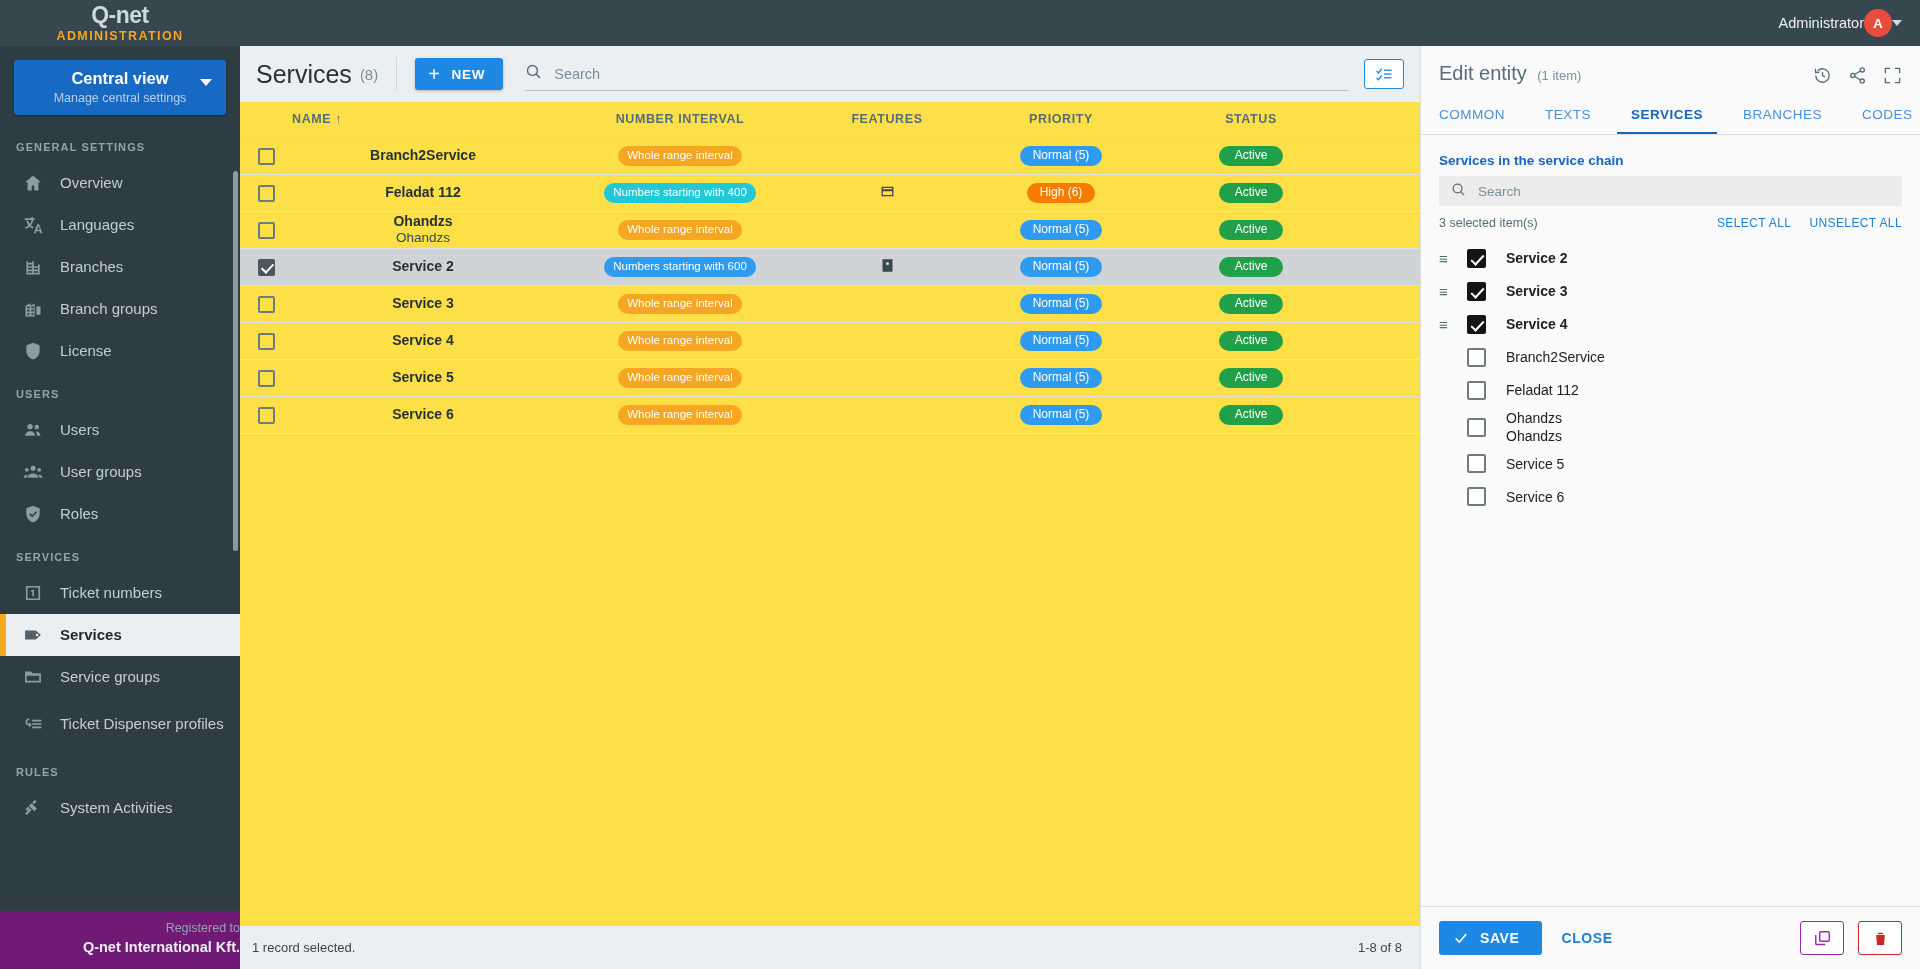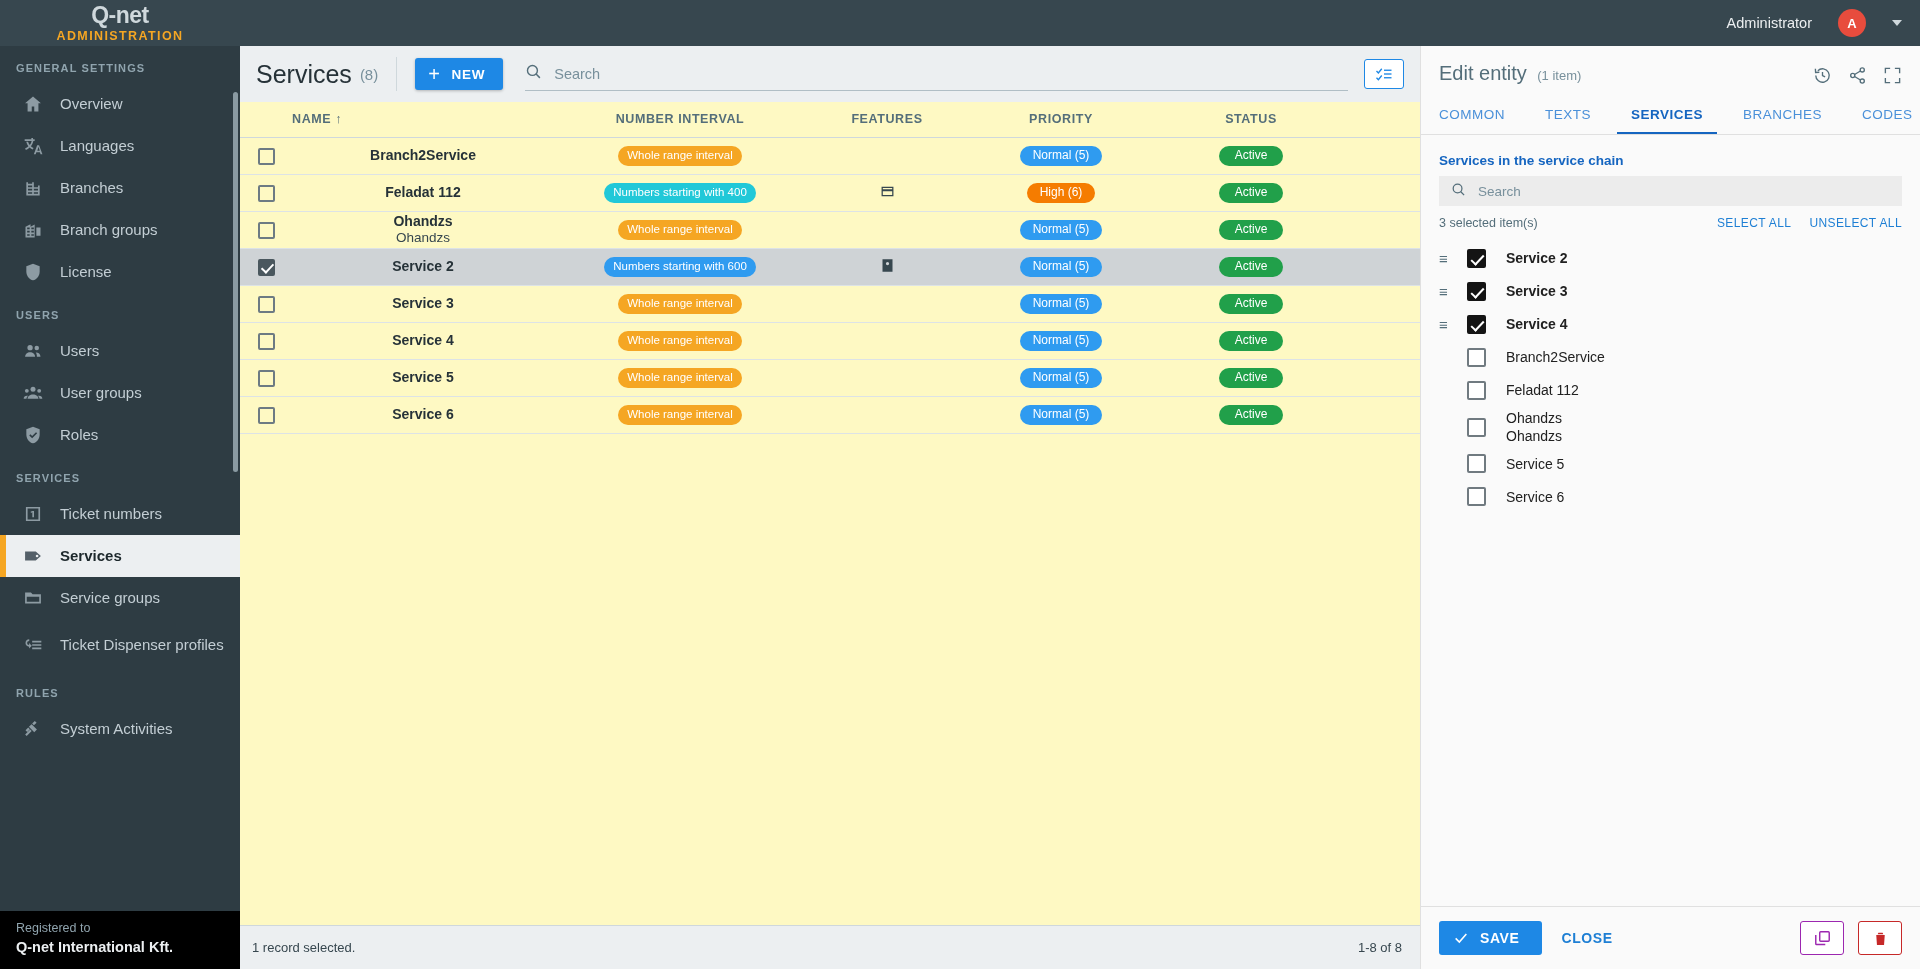--- a/index.html
+++ b/index.html
@@ -21,21 +21,21 @@
     display: flex; flex-direction: column; align-items: center; justify-content: center;
     line-height: 1;
   }
   .brand-logo {
     font-size: 23px; font-weight: bold; color: #cfd8dc; letter-spacing: -0.5px;
   }
   .brand-sub {
     font-size: 12.5px; font-weight: bold; color: #f5a623; letter-spacing: 1.4px; margin-top: 3px;
   }
   .topbar-right {
-    margin-left: auto; display: flex; align-items: center; gap: 26px;
+    margin-left: auto; display: flex; align-items: center; gap: 0;
     padding-right: 18px; color: #eceff1; font-size: 14.5px;
   }
   .avatar {
     width: 28px; height: 28px; border-radius: 50%;
     background: #e84c3d; color: #fff; font-size: 13px; font-weight: bold;
     display: flex; align-items: center; justify-content: center;
   }
   .caret-down {
     width: 0; height: 0; border-left: 5px solid transparent; border-right: 5px solid transparent;
     border-top: 6px solid #cfd8dc;
@@ -86,21 +86,21 @@
   .nav-item.active::before {
     content: ""; position: absolute; left: 0; top: 0; bottom: 0; width: 6px; background: #f5a623;
   }
   .nav-label { line-height: 1.15; }
   .badge-pill {
     background: #1e88e5; color: #fff; font-size: 11.5px; font-weight: bold;
     border-radius: 10px; min-width: 18px; height: 18px; padding: 0 5px;
     display: inline-flex; align-items: center; justify-content: center; margin-left: 8px;
   }
   .sidebar-footer {
-    background: #000000; padding: 10px 0 14px 16px; text-align: left; flex: 0 0 auto;
+    background: #701a75; padding: 10px 0 14px 0; text-align: right; flex: 0 0 auto;
   }
   .sidebar-footer .reg { color: #90a4ae; font-size: 12.5px; }
   .sidebar-footer .org { color: #eceff1; font-size: 14.5px; font-weight: bold; margin-top: 4px; }
 
   
   .main { flex: 1; display: flex; flex-direction: column; min-width: 0; background: #eceff1; }
   .main-header {
     height: 56px; flex: 0 0 56px; display: flex; align-items: center;
     padding: 0 16px 0 16px; gap: 0;
   }
@@ -125,21 +125,21 @@
   }
   .search-wrap input::placeholder { color: #78909c; }
   .colsel-btn {
     width: 40px; height: 30px; border: 1px solid #1e88e5; border-radius: 3px;
     background: #fff; display: flex; align-items: center; justify-content: center;
     cursor: pointer; margin-left: auto;
   }
   .colsel-btn svg { width: 18px; height: 18px; stroke: #1e88e5; fill: none; stroke-width: 1.8; }
 
   
-  .table-area { flex: 1; display: flex; flex-direction: column; min-height: 0; background: #fef9c3; align-items: flex-end; }
+  .table-area { flex: 1; display: flex; flex-direction: column; min-height: 0; background: #fde047; align-items: flex-end; }
   table.grid { width: 100%; border-collapse: collapse; table-layout: fixed; }
   table.grid th {
     font-size: 12.5px; font-weight: bold; color: #546e7a; letter-spacing: .6px;
     text-align: center; padding: 10px 0 11px 0; border-bottom: 1px solid #cfd8dc;
   }
   table.grid th.left { text-align: left; }
   table.grid td {
     border-bottom: 1px solid #dde3e6; height: 37px; font-size: 14px; color: #263238;
     text-align: center; vertical-align: middle;
   }
@@ -269,20 +269,25 @@
   <div class="topbar-right">
     <span>Administrator</span>
     <span class="avatar">A</span>
     <span class="caret-down"></span>
   </div>
 </div>
 
 <div class="shell">
 
   <nav class="sidebar">
+    <div class="viewselect">
+      <div class="vtitle">Central view</div>
+      <div class="vsub">Manage central settings</div>
+      <div class="vcaret"></div>
+    </div>
     <div class="navscroll" id="nav-root">
       <div class="navscrollbar"></div>
     <div class="sec-title">GENERAL SETTINGS</div>
         <div class="nav-item">
           <span class="ico">
             <svg viewBox="0 0 24 24">
               <path d="M12 3 2.5 11h3v10h5v-6h3v6h5V11h3z"></path>
             </svg>
           </span>
           <span class="nav-label">Overview</span>

